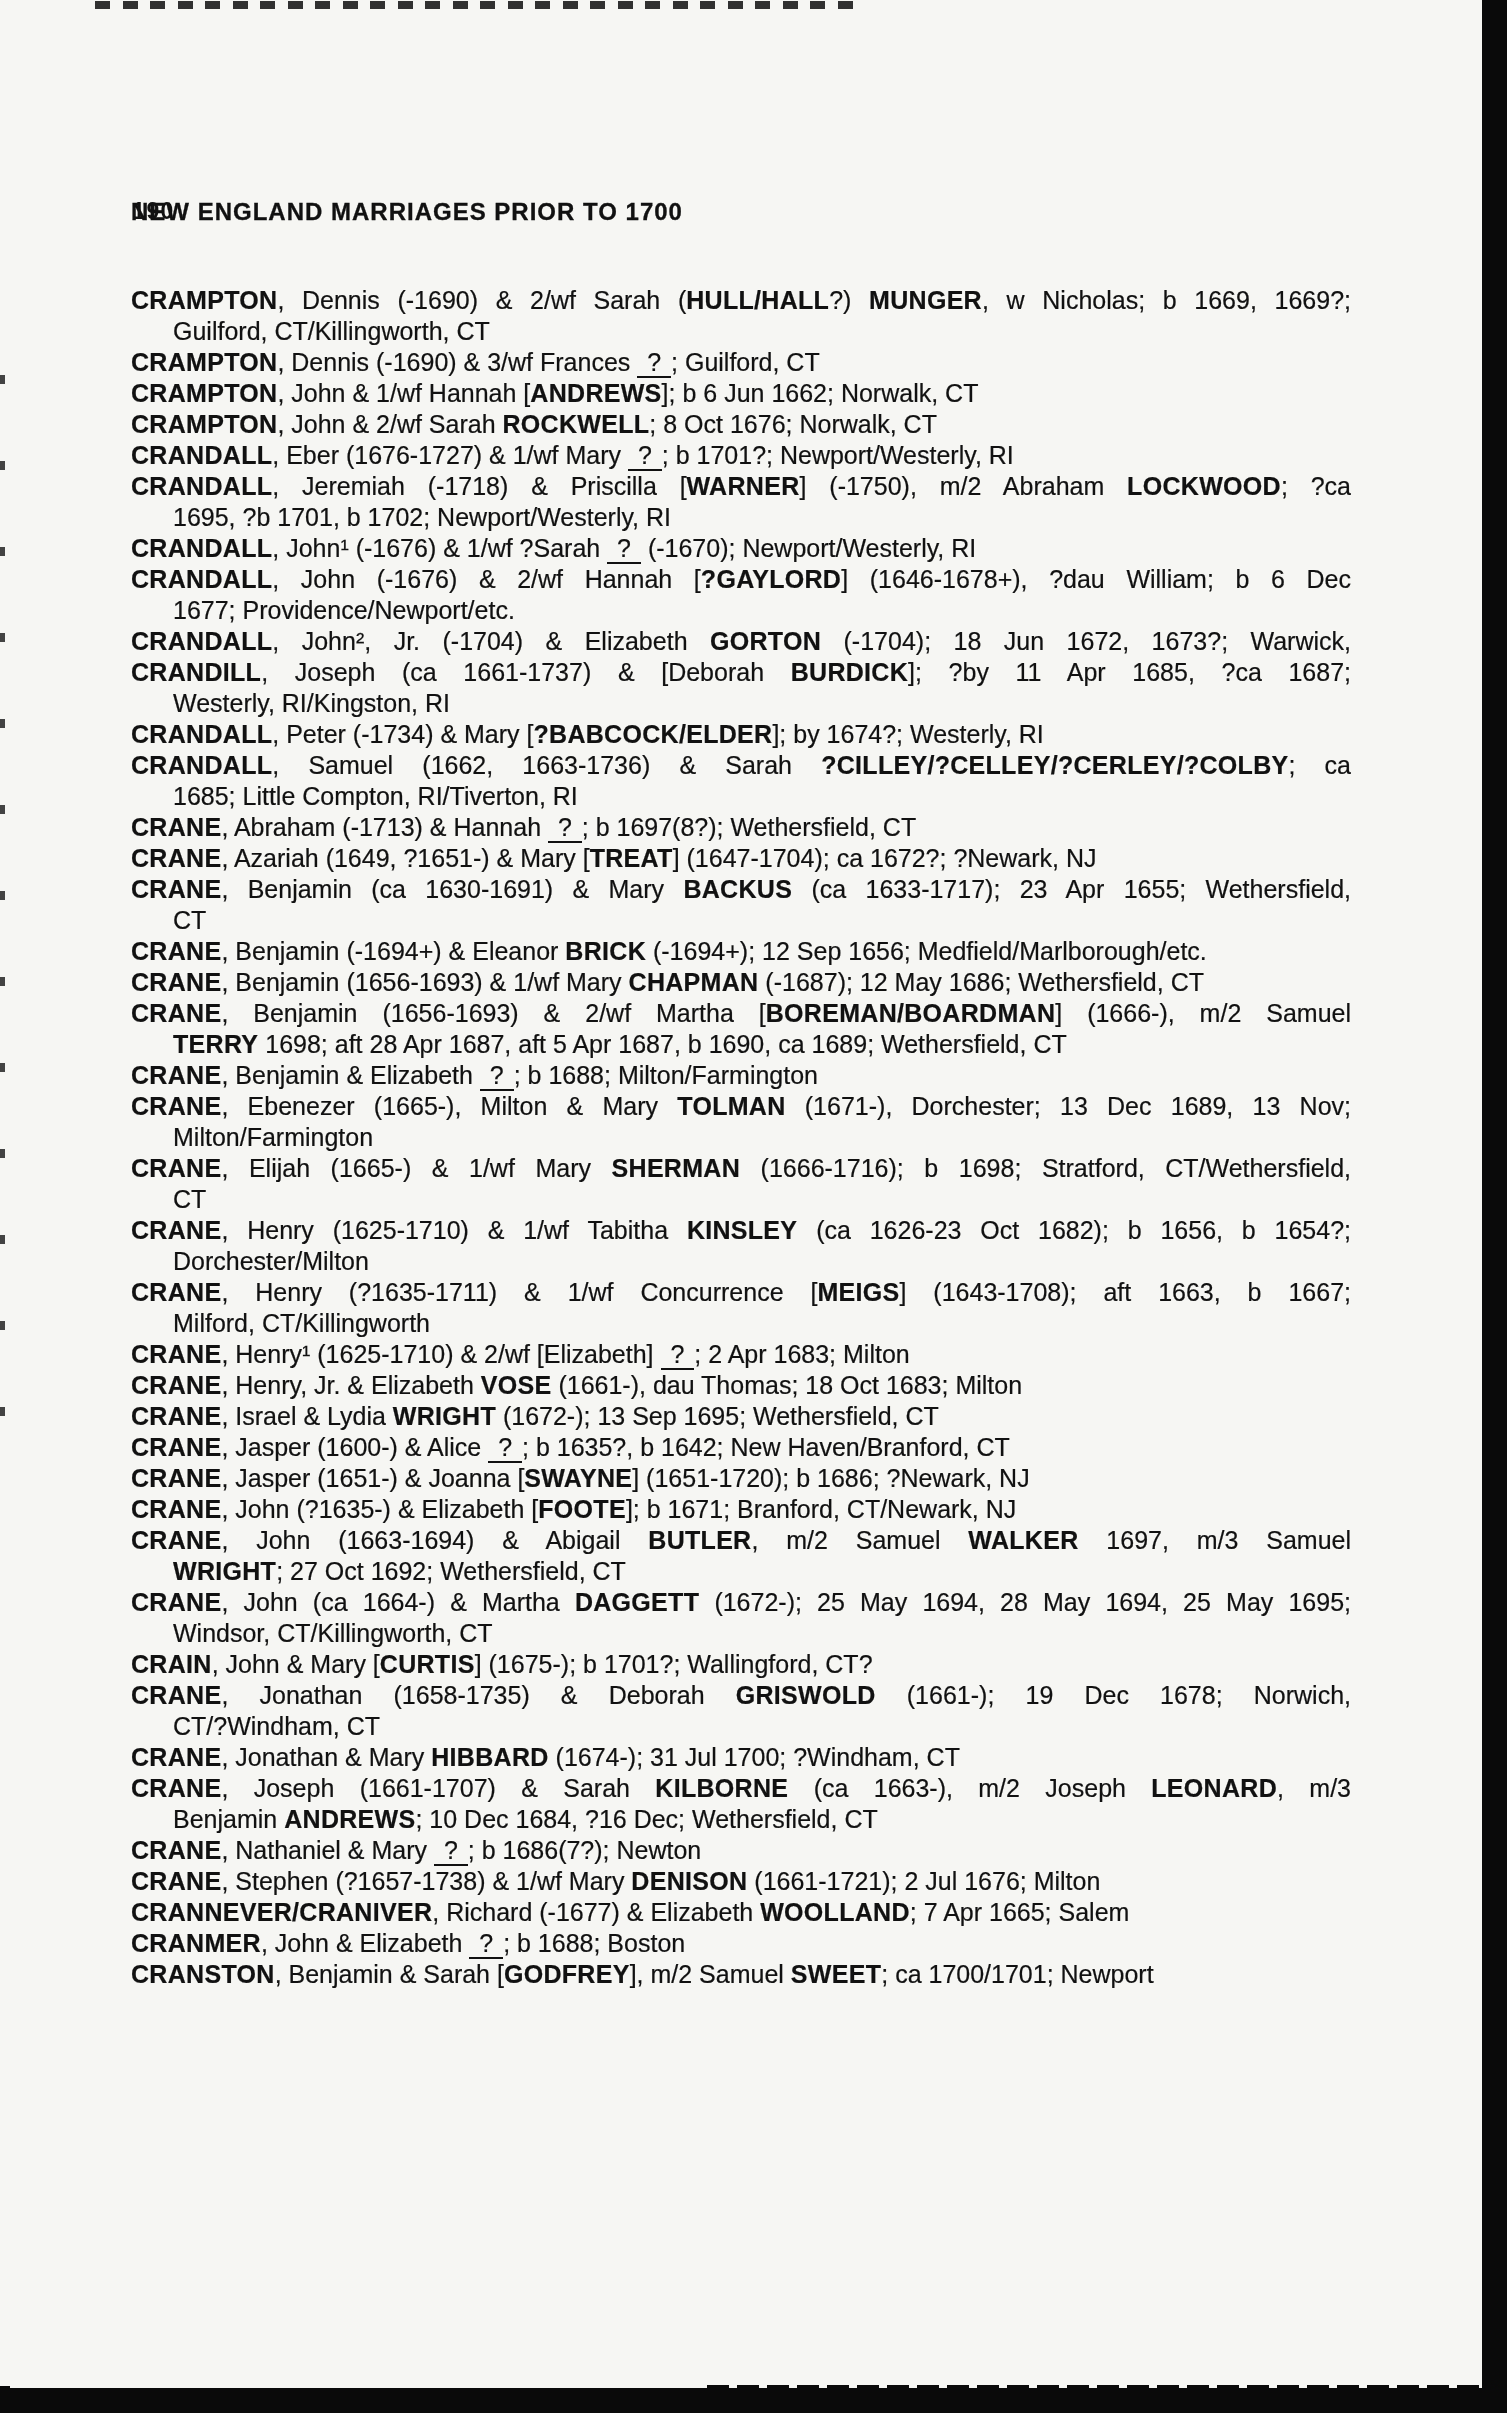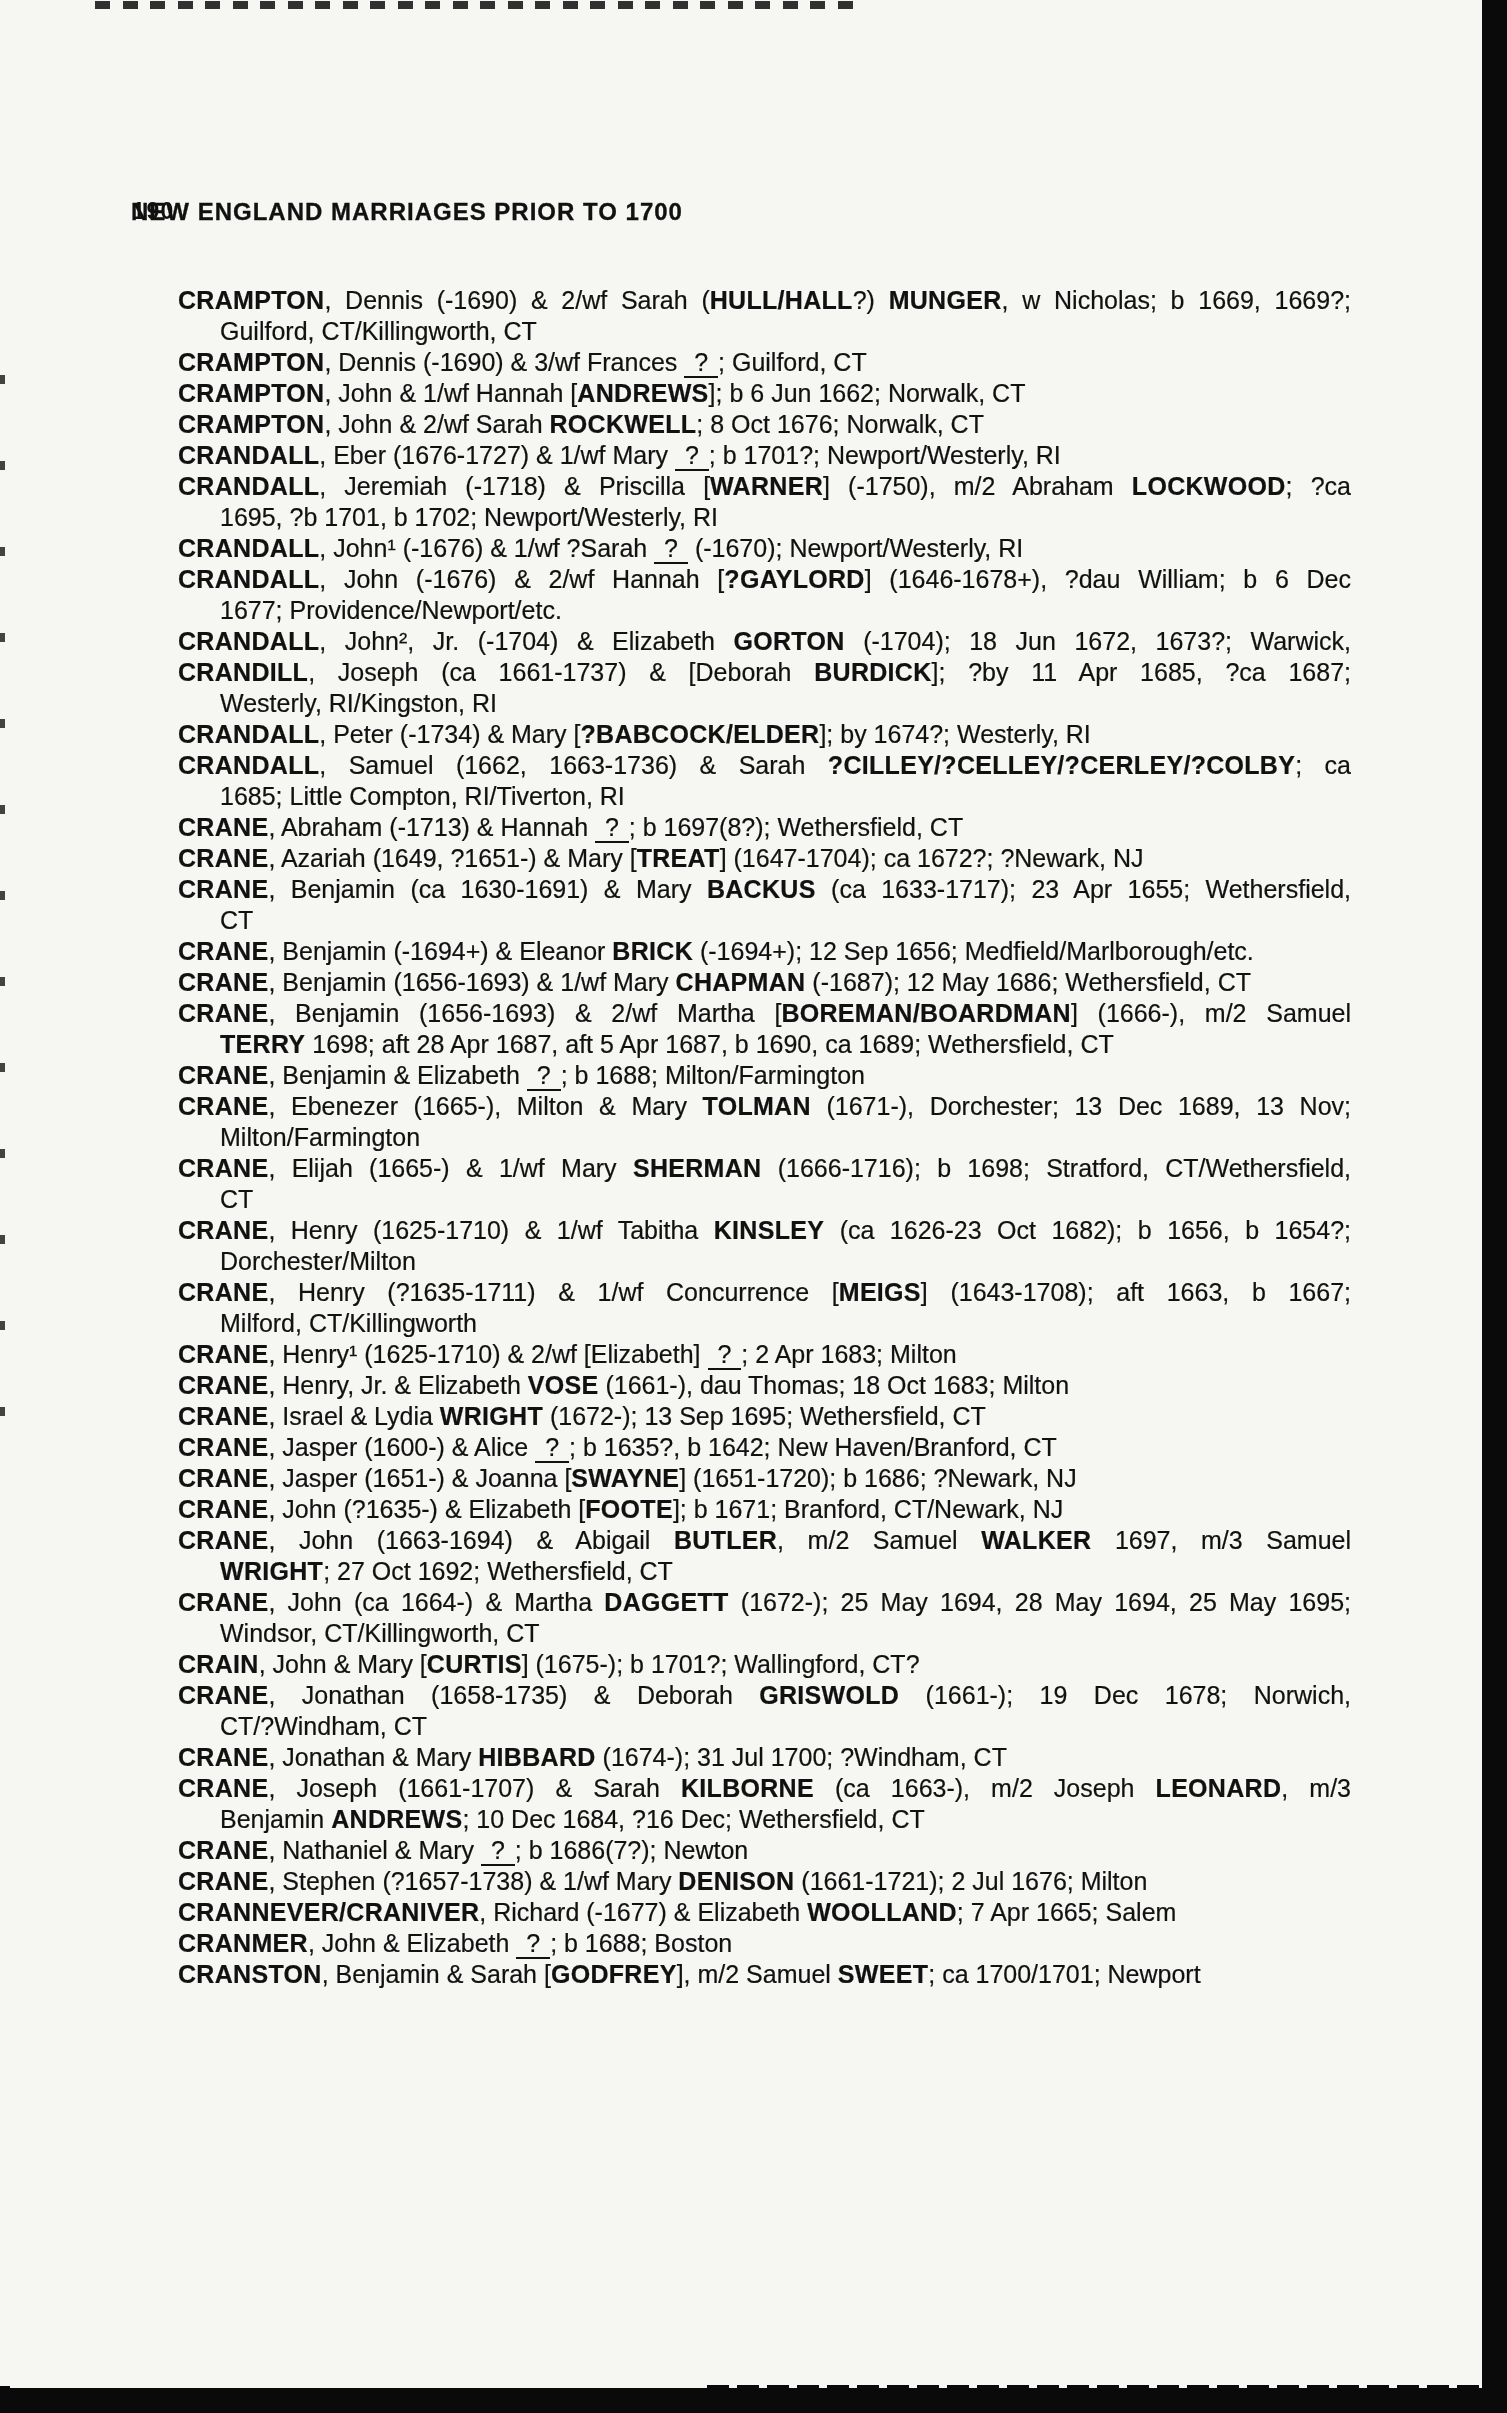--- a/index.html
+++ b/index.html
@@ -61,21 +61,21 @@
     position: absolute; left: 1.3px; top: 0;
     font-size: 23px; font-weight: 700;
     letter-spacing: 1.3px;
   }
   .page-title {
     text-align: left;
     font-size: 24px; font-weight: 700;
     letter-spacing: 1px;
     -webkit-text-stroke: 0.3px #111;
   }
-  .entries { margin-top: 58px; margin-left: 47px; }
+  .entries { margin-top: 58px; }
   .line {
     height: 31px;
     line-height: 31px;
     font-size: 25px;
     -webkit-text-stroke: 0.2px #111;
     white-space: normal;
     overflow: visible;
   }
   .line b { font-weight: 700; letter-spacing: 0.3px; }
   .line.cont { padding-left: 42px; }

